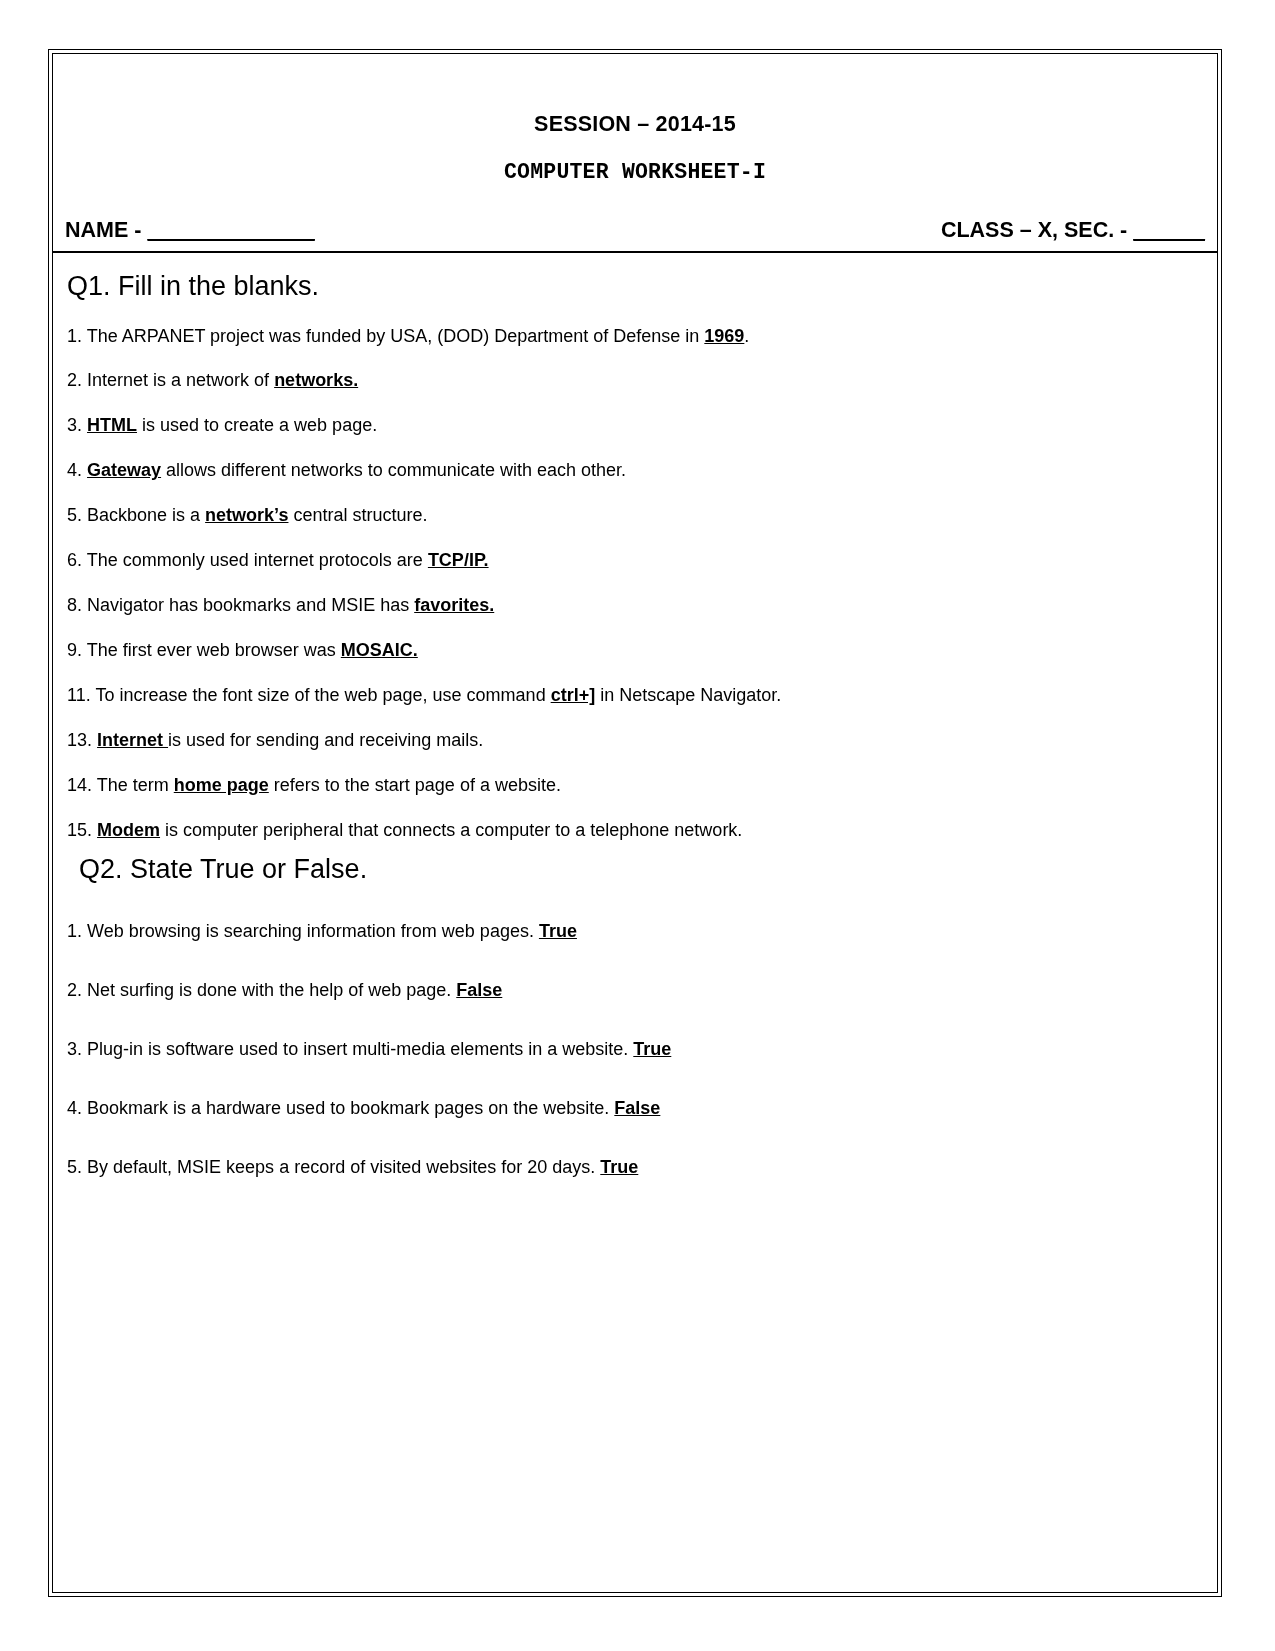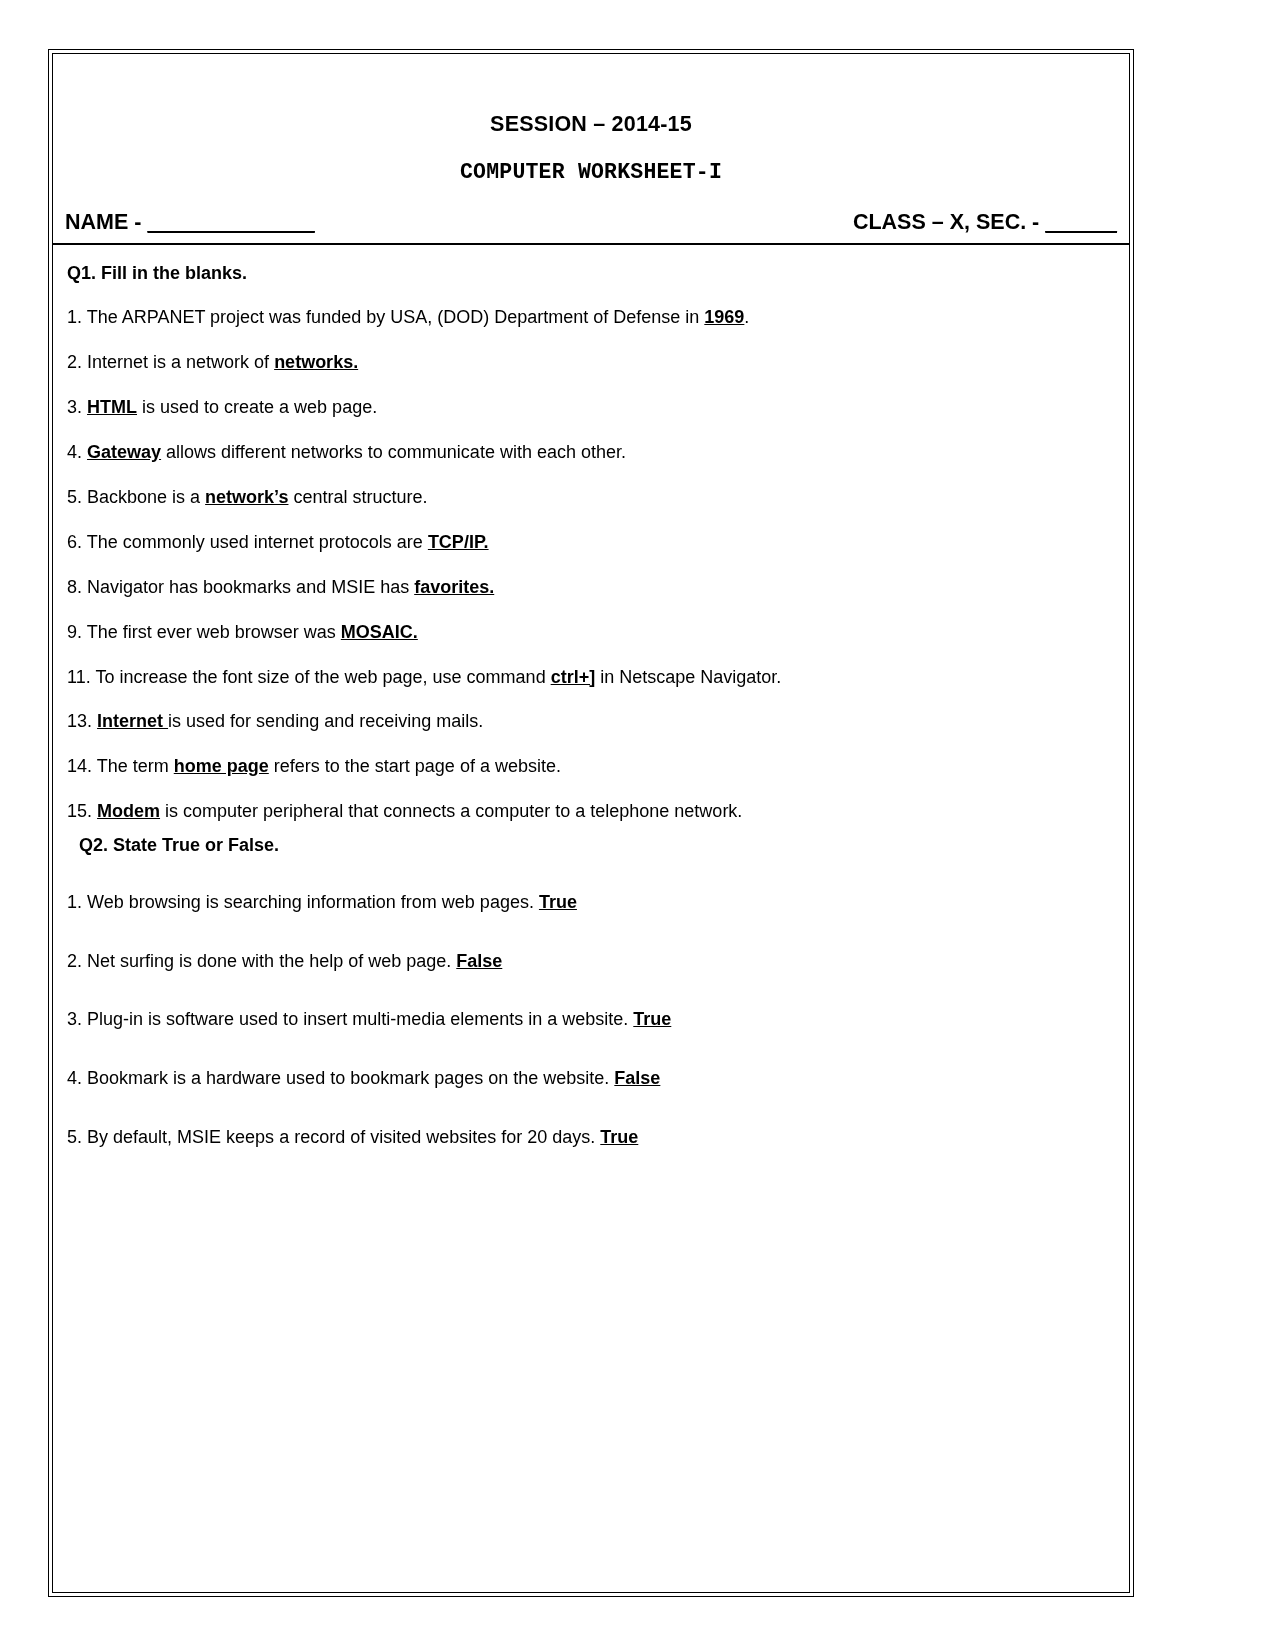--- a/index.html
+++ b/index.html
@@ -13,21 +13,21 @@
     font-family: "Liberation Sans", sans-serif;
     color: #000000;
     overflow: hidden;
   }
 
   
   .page-frame {
     position: absolute;
     left: 48px;
     top: 49px;
-    width: 1086px;
+    width: 1174px;
     height: 1548px;
     border: 1px solid #000;
     box-sizing: border-box;
   }
   .page-frame-inner {
     position: absolute;
     left: 3px;
     top: 3px;
     right: 3px;
     bottom: 3px;
@@ -50,33 +50,33 @@
   }
   .title-session { margin-top: 60px; }
   .title-worksheet { margin-top: 26px; font-family: Liberation Mono, monospace; }
 
   .name-class-row {
     display: flex;
     justify-content: space-between;
     align-items: baseline;
     font-weight: bold;
     font-size: 21.5px;
-    margin-top: 28px;
+    margin-top: 36px;
     padding: 0 12px 8px 12px;
     line-height: 1.1;
   }
   .blank-line { text-decoration: underline; }
 
   
   .content {
     padding: 12px 14px 0 14px;
   }
   .q-heading {
-    font-weight: bold;
-    font-size: 18px;
+    font-weight: normal;
+    font-size: 27px;
     line-height: 1.18;
     margin: 6px 0 0 0;
   }
   .q2-heading { margin-top: 12px; margin-left: 12px; }
 
   .item {
     font-size: 18px;
     line-height: 1.22;
     margin-top: 23px;
     text-align: left;

